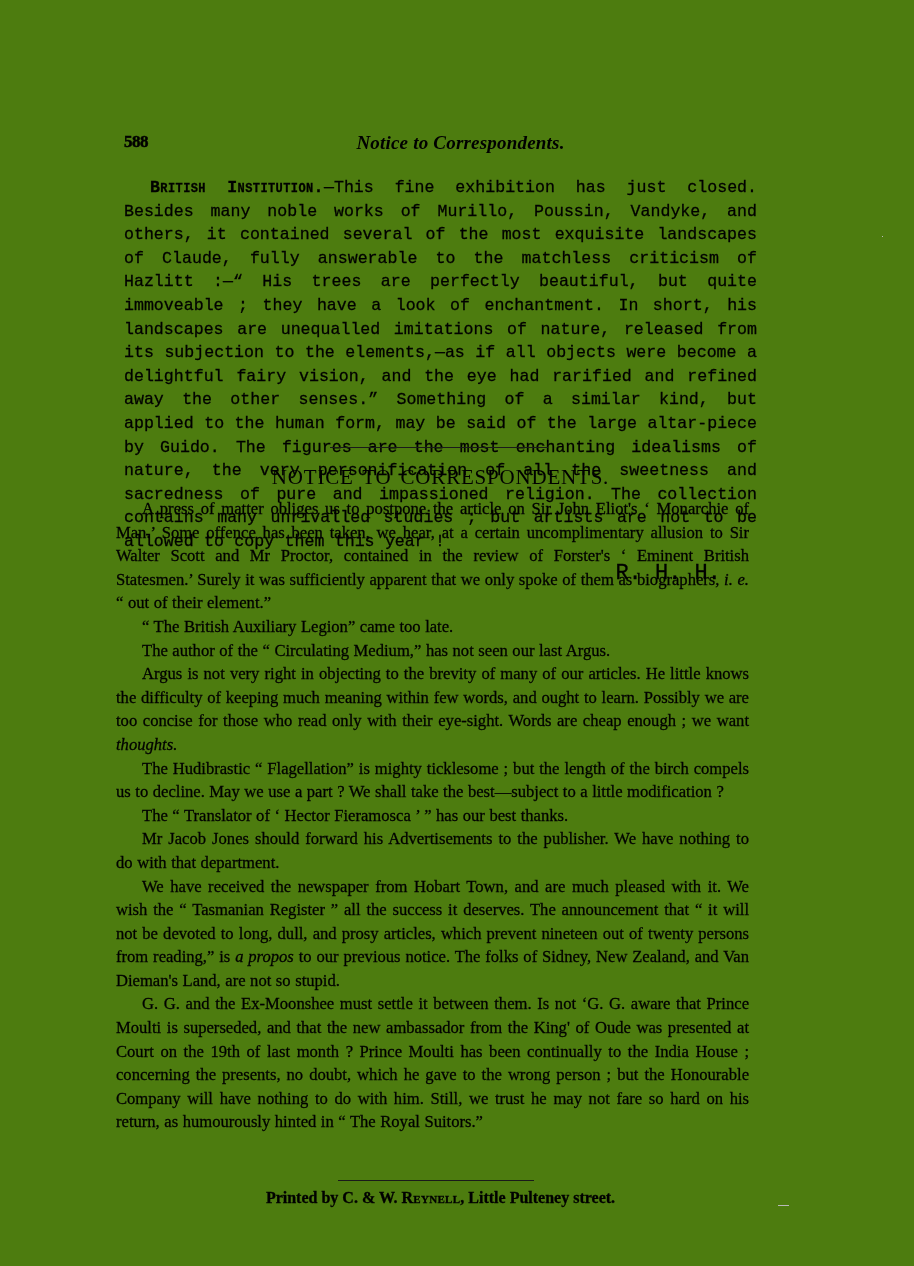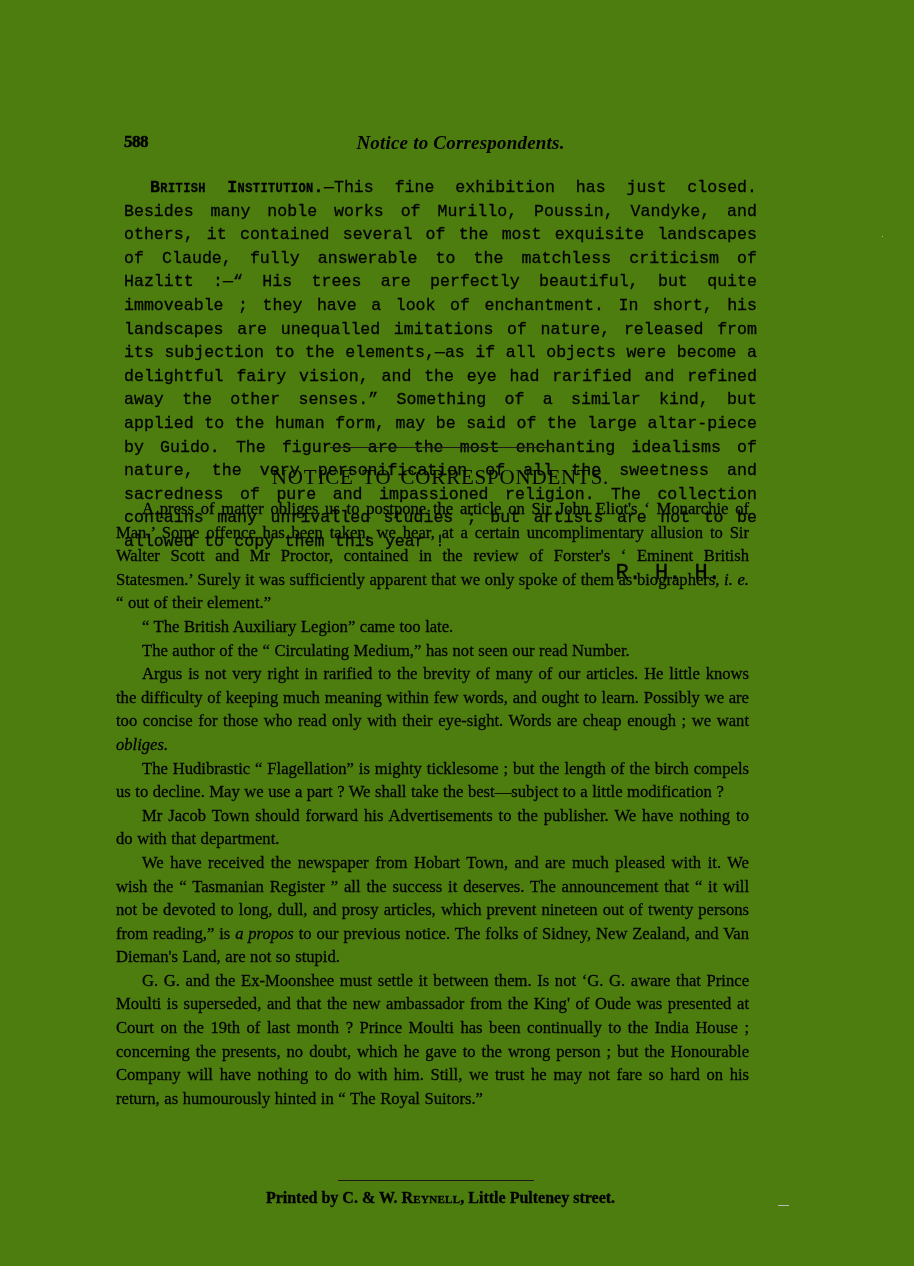--- a/index.html
+++ b/index.html
@@ -155,24 +155,25 @@
     <p class="signoff">R. H. H.</p>
   </div>
 
   <div class="rule-short rule-mid"></div>
 
   <div class="section-heading">NOTICE TO CORRESPONDENTS.</div>
 
   <div class="notice-col">
       <p class="par"><span>A press of matter obliges us to postpone the article on Sir John Eliot's ‘ Monarchie of Man.’ Some offence has been taken, we hear, at a certain uncomplimentary allusion to Sir Walter Scott and Mr Proctor, contained in the review of Forster's ‘ Eminent British Statesmen.’ Surely it was sufficiently apparent that we only spoke of them as biographers, </span><span class="ital">i. e.</span><span> “ out of their element.”</span></p>
       <p class="par"><span>“ The British Auxiliary Legion” came too late.</span></p>
-      <p class="par"><span>The author of the “ Circulating Medium,” has not seen our read Number.</span></p>
-      <p class="par"><span>Argus is not very right in rarified to the brevity of many of our articles. He little knows the difficulty of keeping much meaning within few words, and ought to learn. Possibly we are too concise for those who read only with their eye-sight. Words are cheap enough ; we want </span><span class="ital">obliges.</span></p>
+      <p class="par"><span>The author of the “ Circulating Medium,” has not seen our last Argus.</span></p>
+      <p class="par"><span>Argus is not very right in objecting to the brevity of many of our articles. He little knows the difficulty of keeping much meaning within few words, and ought to learn. Possibly we are too concise for those who read only with their eye-sight. Words are cheap enough ; we want </span><span class="ital">thoughts.</span></p>
       <p class="par"><span>The Hudibrastic “ Flagellation” is mighty ticklesome ; but the length of the birch compels us to decline. May we use a part ? We shall take the best—subject to a little modification ?</span></p>
-      <p class="par"><span>Mr Jacob Town should forward his Advertisements to the publisher. We have nothing to do with that department.</span></p>
+      <p class="par"><span>The “ Translator of ‘ Hector Fieramosca ’ ” has our best thanks.</span></p>
+      <p class="par"><span>Mr Jacob Jones should forward his Advertisements to the publisher. We have nothing to do with that department.</span></p>
       <p class="par"><span>We have received the newspaper from Hobart Town, and are much pleased with it. We wish the “ Tasmanian Register ” all the success it deserves. The announcement that “ it will not be devoted to long, dull, and prosy articles, which prevent nineteen out of twenty persons from reading,” is </span><span class="ital">a propos</span><span> to our previous notice. The folks of Sidney, New Zealand, and Van Dieman's Land, are not so stupid.</span></p>
       <p class="par" style="text-align: justify;"><span>G. G. and the Ex-Moonshee must settle it between them. Is not ‘G. G. aware that Prince Moulti is superseded, and that the new ambassador from the King' of Oude was presented at Court on the 19th of last month ? Prince Moulti has been continually to the India House ; concerning the presents, no doubt, which he gave to the wrong person ; but the Honourable Company will have nothing to do with him. Still, we trust he may not fare so hard on his return, as humourously hinted in “ The Royal Suitors.”</span></p>
     </div>
 
   <div class="rule-short rule-foot"></div>
 
   <div class="imprint">
     <span>Printed by C. &amp; W. </span><span class="sc">Reynell</span><span>, Little Pulteney street.</span>
   </div>
 

